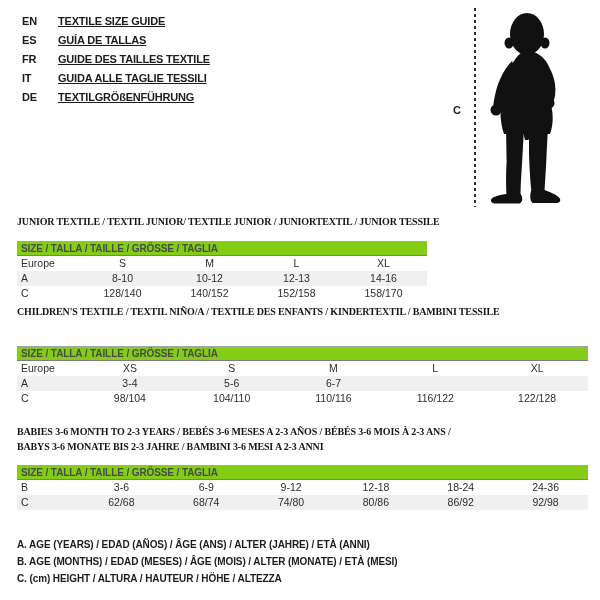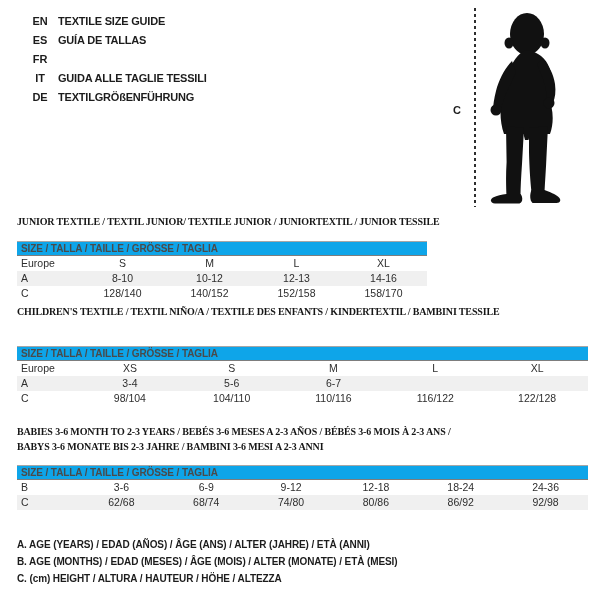--- a/index.html
+++ b/index.html
@@ -5,41 +5,41 @@
   html,body{margin:0;padding:0;}
   body{
     width:600px;height:600px;background:#ffffff;
     font-family:"Liberation Sans","DejaVu Sans",sans-serif;
     color:#1c1c1c;position:relative;overflow:hidden;
     -webkit-font-smoothing:antialiased;
   }
   .abs{position:absolute;}
 
   
-  .lang-list{left:22px;top:12px;text-align:center;}
+  .lang-list{left:22px;top:12px;}
   .lang-row{display:flex;line-height:19px;font-size:11px;font-weight:bold;letter-spacing:-0.2px;}
   .lang-code{width:36px;}
-  .lang-title{white-space:nowrap;}
+  .lang-title{white-space:nowrap;text-decoration:underline;}
 
   
   .measure-line{
     left:474px;top:8px;width:2px;height:199px;
     background:repeating-linear-gradient(to bottom,#2e2e2e 0 3px,transparent 3px 6px);
   }
   .c-label{left:453px;top:104px;font-size:11px;font-weight:bold;}
   .baby-svg{left:484px;top:6px;}
 
   
   .sec-title{font-size:10px;font-weight:bold;letter-spacing:-0.15px;white-space:nowrap;color:#161616;font-family:Liberation Serif, serif;}
   .two-line{line-height:15px;}
 
   
   .tbl{font-size:10.5px;color:#2e2e2e;}
   .band{
-    height:13px;line-height:13px;background:#0ea5e9;color:#4a4a4a;
+    height:13px;line-height:13px;background:#84cc16;color:#4a4a4a;
     border-top:1px solid #a6a6a6;border-bottom:1px solid #7d7d7d;
     padding-left:4px;font-weight:bold;font-size:10px;letter-spacing:-0.1px;
   }
   .trow{display:grid;height:15px;line-height:15px;align-items:center;}
   .trow.alt{background:#f0f0f0;}
   .trow span{text-align:center;white-space:nowrap;}
   .trow .lbl{text-align:left;padding-left:4px;}
   .cols4{grid-template-columns:62px repeat(4,1fr);}
   .cols5{grid-template-columns:62px repeat(5,1fr);}
   .cols6{grid-template-columns:62px repeat(6,1fr);}
@@ -55,20 +55,21 @@
   <div class="lang-row">
     <span class="lang-code">EN</span>
     <span class="lang-title">TEXTILE SIZE GUIDE</span>
   </div>
   <div class="lang-row">
     <span class="lang-code">ES</span>
     <span class="lang-title">GUÍA DE TALLAS</span>
   </div>
   <div class="lang-row">
     <span class="lang-code">FR</span>
+    <span class="lang-title">GUIDE DES TAILLES TEXTILE</span>
   </div>
   <div class="lang-row">
     <span class="lang-code">IT</span>
     <span class="lang-title">GUIDA ALLE TAGLIE TESSILI</span>
   </div>
   <div class="lang-row">
     <span class="lang-code">DE</span>
     <span class="lang-title">TEXTILGRÖßENFÜHRUNG</span>
   </div>
 </div>

